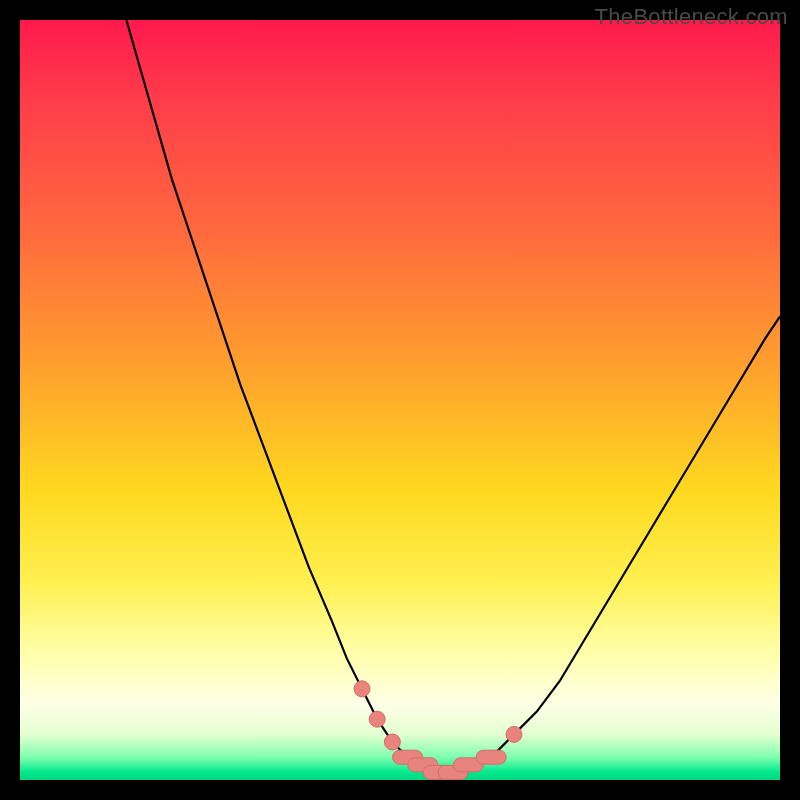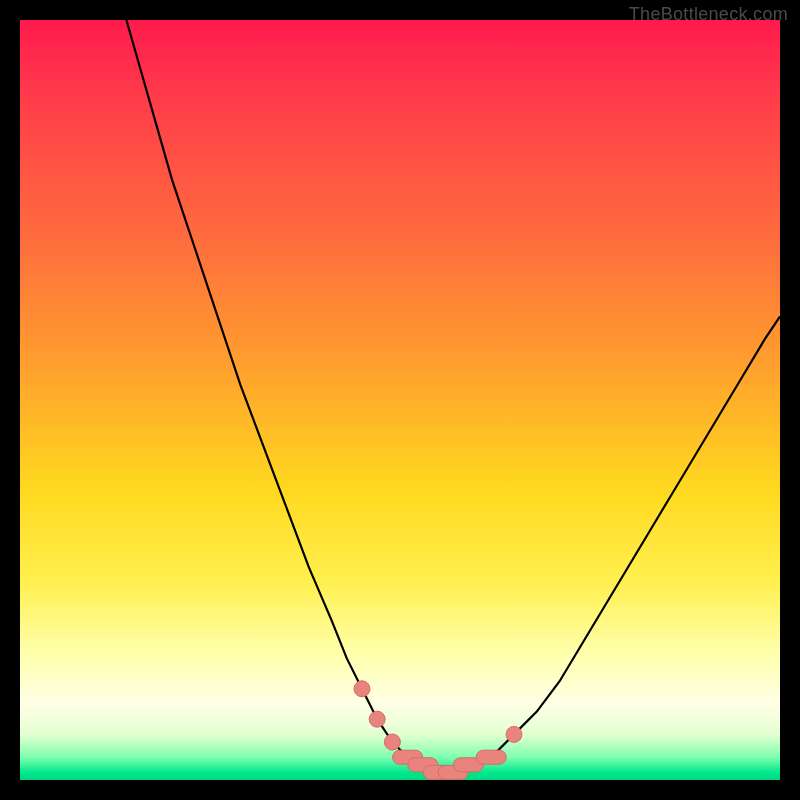--- a/index.html
+++ b/index.html
@@ -55,21 +55,21 @@
     left: 0;
     top: 0;
     width: 760px;
     height: 760px;
   }
   .watermark {
     position: absolute;
     top: 4px;
     right: 12px;
     color: #4a4a4a;
-    font-size: 18px;
+    font-size: 22px;
     font-weight: 500;
     letter-spacing: 0.3px;
     user-select: none;
   }
 </style>
 </head>
 <body>
 
 <div class="frame">
   <div class="plot-area">

